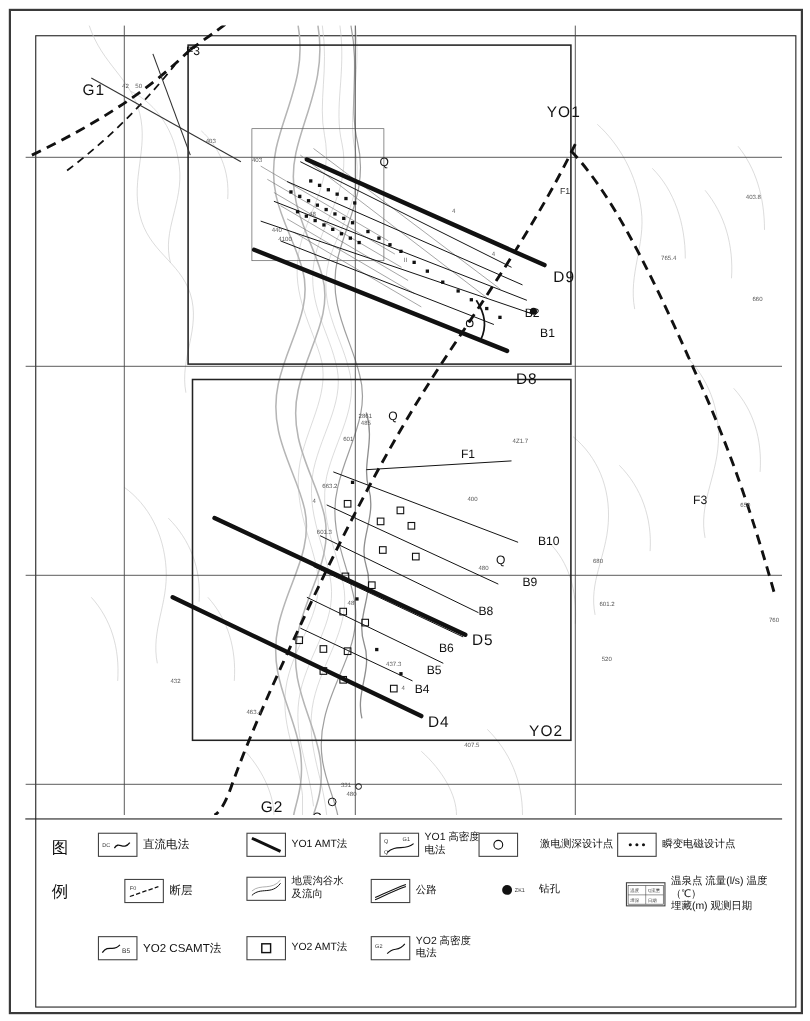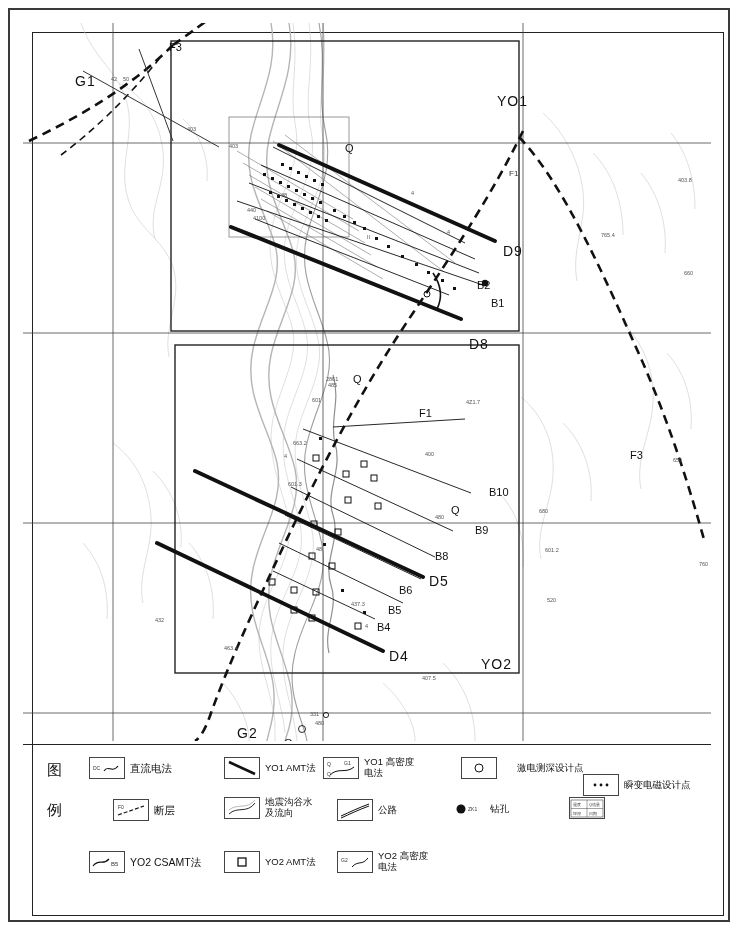--- a/index.html
+++ b/index.html
@@ -305,41 +305,41 @@
         <span class="ltext big">直流电法</span>
       </div>
       <div class="litem" style="left:145px;top:2px;">
         <span class="sym">
           <svg width="34" height="20">
               <line x1="4" y1="4" x2="30" y2="16" stroke="#111" stroke-width="2.6"></line>
             </svg>
         </span>
         <span class="ltext">YO1 AMT法</span>
       </div>
-      <div class="litem" style="left:244px;top:2px;">
+      <div class="litem" style="left:266px;top:2px;">
         <span class="sym">
           <svg width="34" height="20">
               <text x="3" y="8" font-size="5" fill="#333">Q</text>
               <text x="20" y="7" font-size="5" fill="#333">G1</text>
               <path d="M6,17 C14,9 22,16 30,9" stroke="#111" stroke-width="1" fill="none"></path>
               <text x="3" y="18" font-size="5" fill="#333">Q</text>
             </svg>
         </span>
         <span class="ltext">YO1 高密度
 电法</span>
       </div>
-      <div class="litem" style="left:382px;top:2px;gap:20px;">
+      <div class="litem" style="left:356px;top:2px;gap:20px;">
         <span class="sym">
           <svg width="34" height="20">
               <circle cx="17" cy="10" r="4" fill="none" stroke="#111" stroke-width="1"></circle>
             </svg>
         </span>
         <span class="ltext">激电测深设计点</span>
       </div>
-      <div class="litem" style="left:504px;top:2px;margin-top:17px;">
+      <div class="litem" style="left:482px;top:2px;">
         <span class="sym">
           <svg width="34" height="20">
               <circle cx="11" cy="10" r="1.4" fill="#111"></circle>
               <circle cx="17" cy="10" r="1.4" fill="#111"></circle>
               <circle cx="23" cy="10" r="1.4" fill="#111"></circle>
             </svg>
         </span>
         <span class="ltext">瞬变电磁设计点</span>
       </div>
     </div>
@@ -387,20 +387,22 @@
           <svg width="34" height="22">
             <rect x="1" y="2" width="32" height="17" fill="#fff" stroke="#444" stroke-width="0.6"></rect>
             <line x1="1" y1="10.5" x2="33" y2="10.5" stroke="#444" stroke-width="0.5"></line>
             <line x1="17" y1="2" x2="17" y2="19" stroke="#444" stroke-width="0.5"></line>
             <text x="3" y="8" font-size="4" fill="#333">温度</text>
             <text x="19" y="8" font-size="4" fill="#333">Q流量</text>
             <text x="3" y="17" font-size="4" fill="#333">埋深</text>
             <text x="19" y="17" font-size="4" fill="#333">日期</text>
           </svg>
         </span>
+        <span class="ltext">温泉点      流量(l/s)   温度（℃）
+埋藏(m)   观测日期</span>
       </div>
     </div>
 
     <div class="lrow" style="top:104px;">
       <div class="litem" style="left:10px;top:2px;">
         <span class="sym">
           <svg width="34" height="20">
               <path d="M3,14 C9,6 13,14 19,7" stroke="#111" stroke-width="1.2" fill="none"></path>
               <text x="21" y="14" font-size="6" fill="#333">B5</text>
             </svg>

